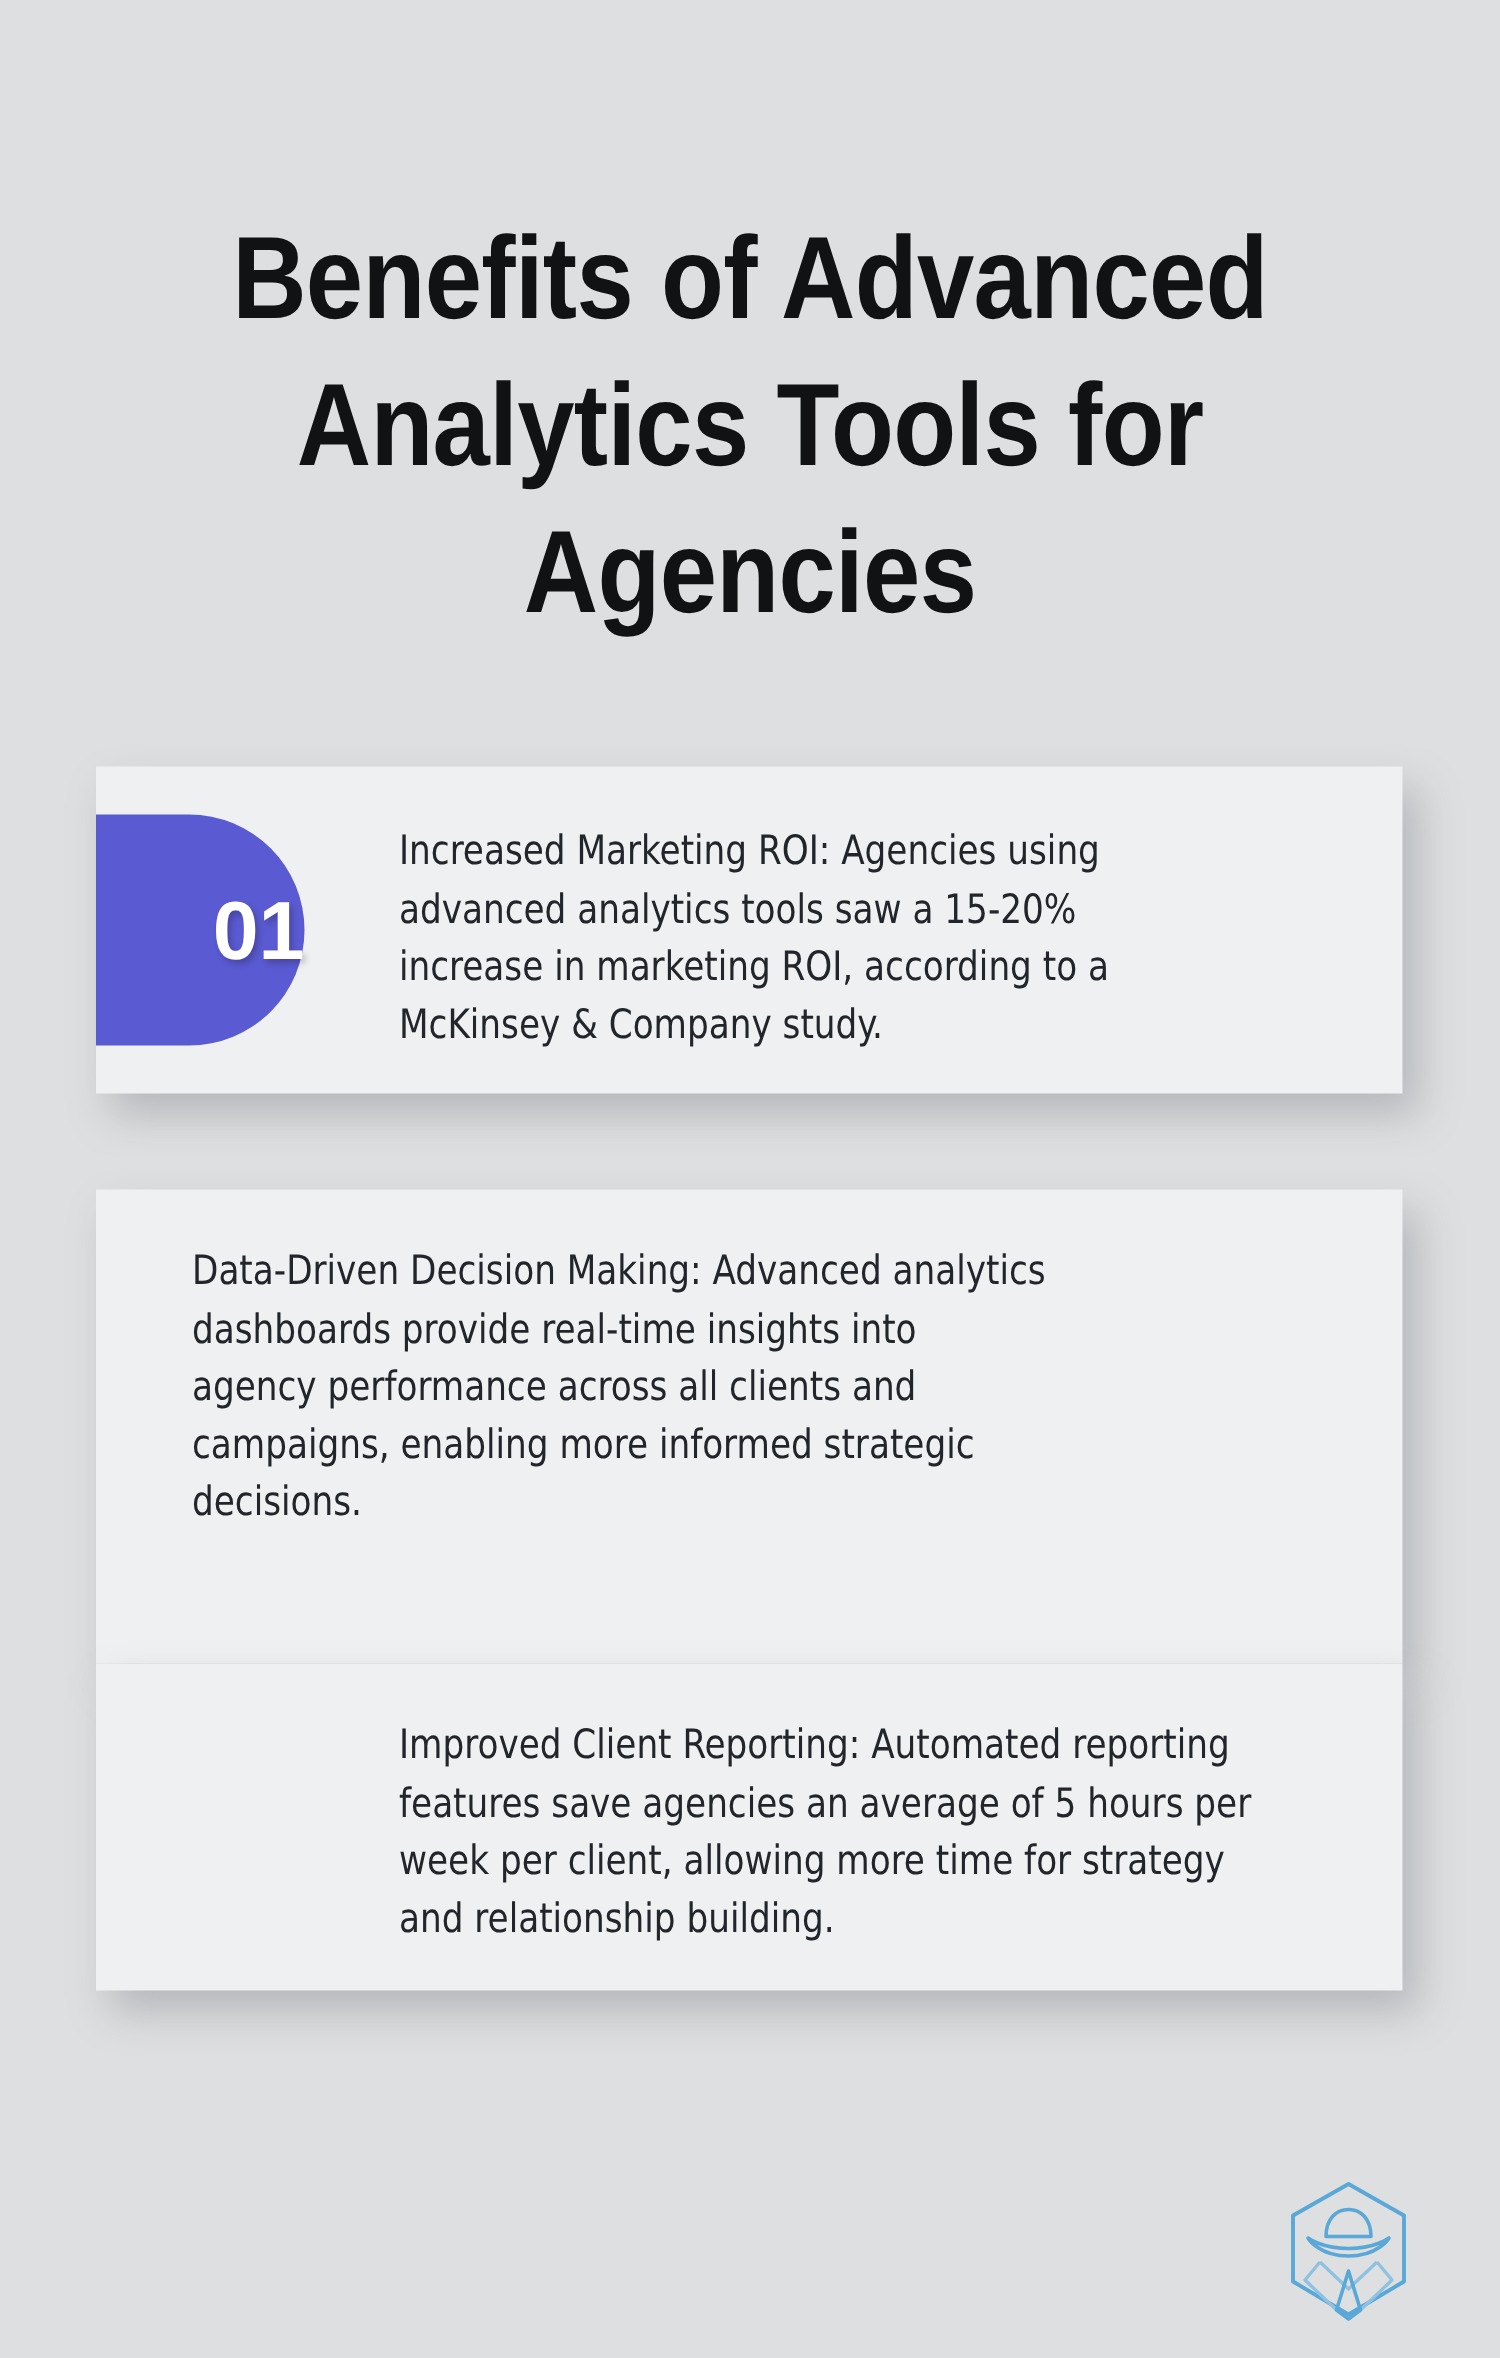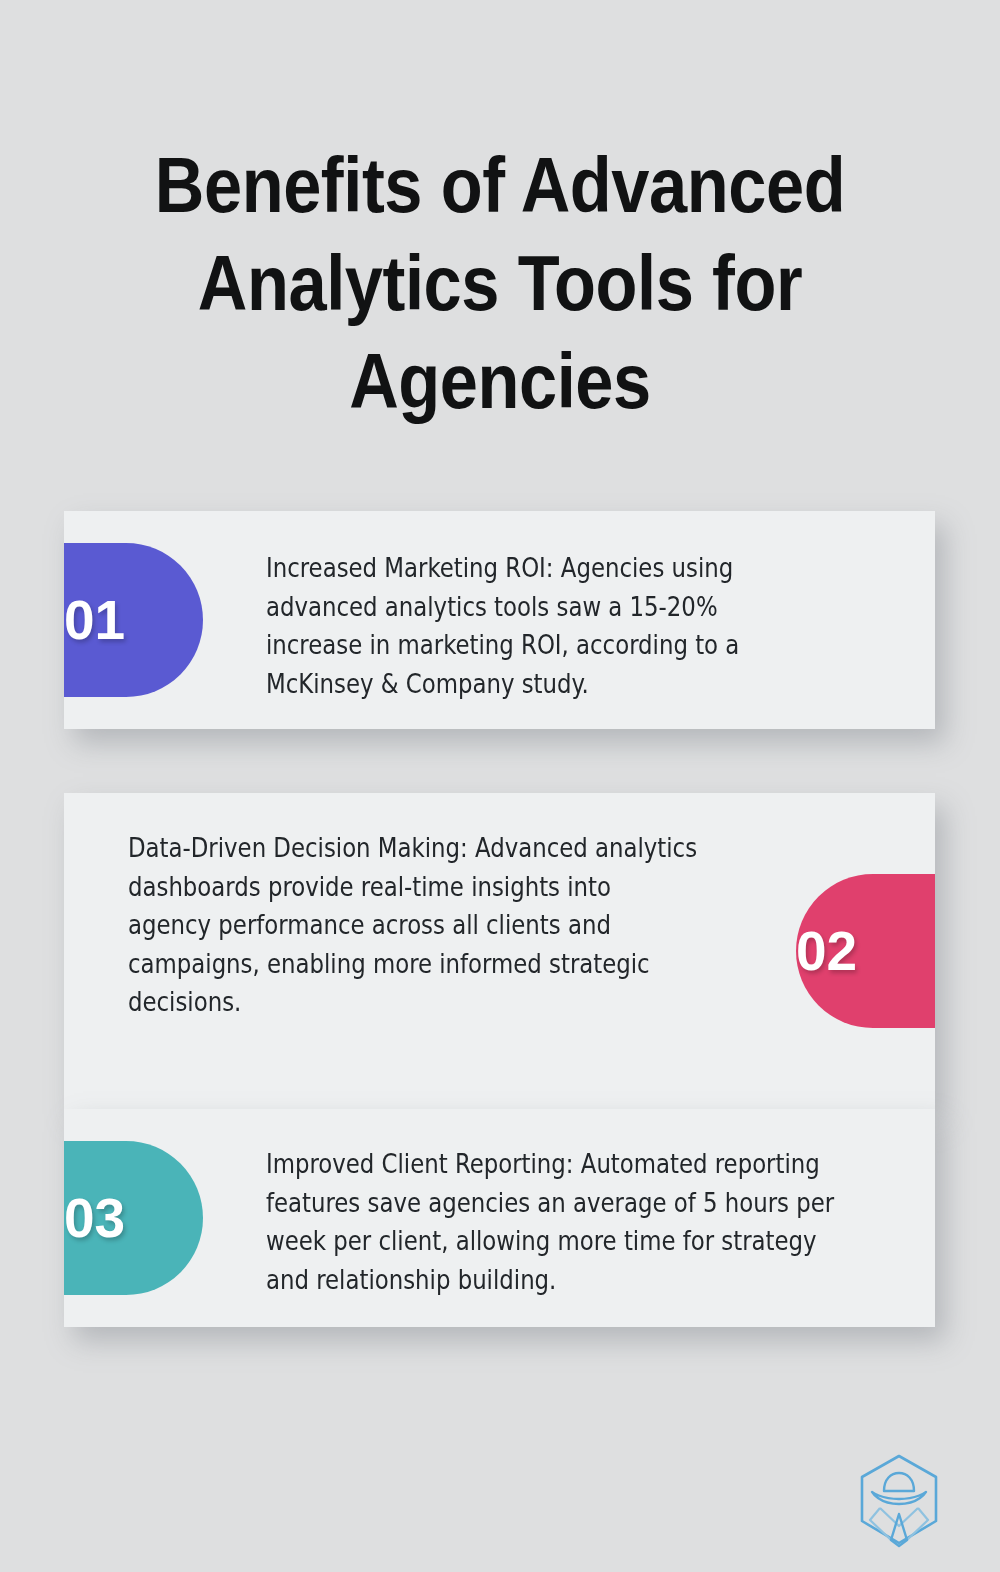--- a/index.html
+++ b/index.html
@@ -56,21 +56,21 @@
 
   
   .badge {
     position: absolute;
     top: 50%;
     transform: translateY(-50%);
     width: 139px;
     height: 154px;
     display: flex;
     align-items: center;
-    justify-content: flex-start;
+    justify-content: flex-end;
     color: #ffffff;
     font-family: "Liberation Sans", "DejaVu Sans", sans-serif;
     font-weight: 700;
     font-size: 55px;
     letter-spacing: 0px;
     text-shadow: 2px 3px 4px rgba(0,0,0,0.22);
   }
 
   .badge.left {
     left: 0;
@@ -132,29 +132,23 @@
 
 <div class="card" id="card-1" style="background: rgb(238, 240, 241);">
   <div class="badge left" id="badge-1" style="background: rgb(90, 90, 210);">
     <span>01</span>
   </div>
   <p class="card-text">Increased Marketing ROI: Agencies using advanced analytics tools saw a 15-20% increase in marketing ROI, according to a McKinsey &amp; Company study.</p>
 </div>
 
 <div class="card" id="card-2" style="background: rgb(238, 240, 241);">
   <p class="card-text">Data-Driven Decision Making: Advanced analytics dashboards provide real-time insights into agency performance across all clients and campaigns, enabling more informed strategic decisions.</p>
-  <div class="badge right" id="badge-2" style="background: rgb(224, 64, 109);">
-    <span>02</span>
-  </div>
 </div>
 
 <div class="card" id="card-3" style="background: rgb(238, 240, 241);">
-  <div class="badge left" id="badge-3" style="background: rgb(74, 180, 184);">
-    <span>03</span>
-  </div>
   <p class="card-text">Improved Client Reporting: Automated reporting features save agencies an average of 5 hours per week per client, allowing more time for strategy and relationship building.</p>
 </div>
 
 <div class="logo">
   <svg viewBox="0 0 92 98" width="92" height="98">
 
     <polygon id="logo-hex" points="46,4 83,25 83,69 46,91 9,69 9,25" fill="none" stroke="#5aa8d8" stroke-width="2.6" stroke-linejoin="round"></polygon>
 
     <path id="logo-hat-crown" d="M31,39 C31,27 38,21 46,21 C54,21 61,27 61,39 Z" fill="none" stroke="#5aa8d8" stroke-width="2.4" stroke-linejoin="round"></path>
 

